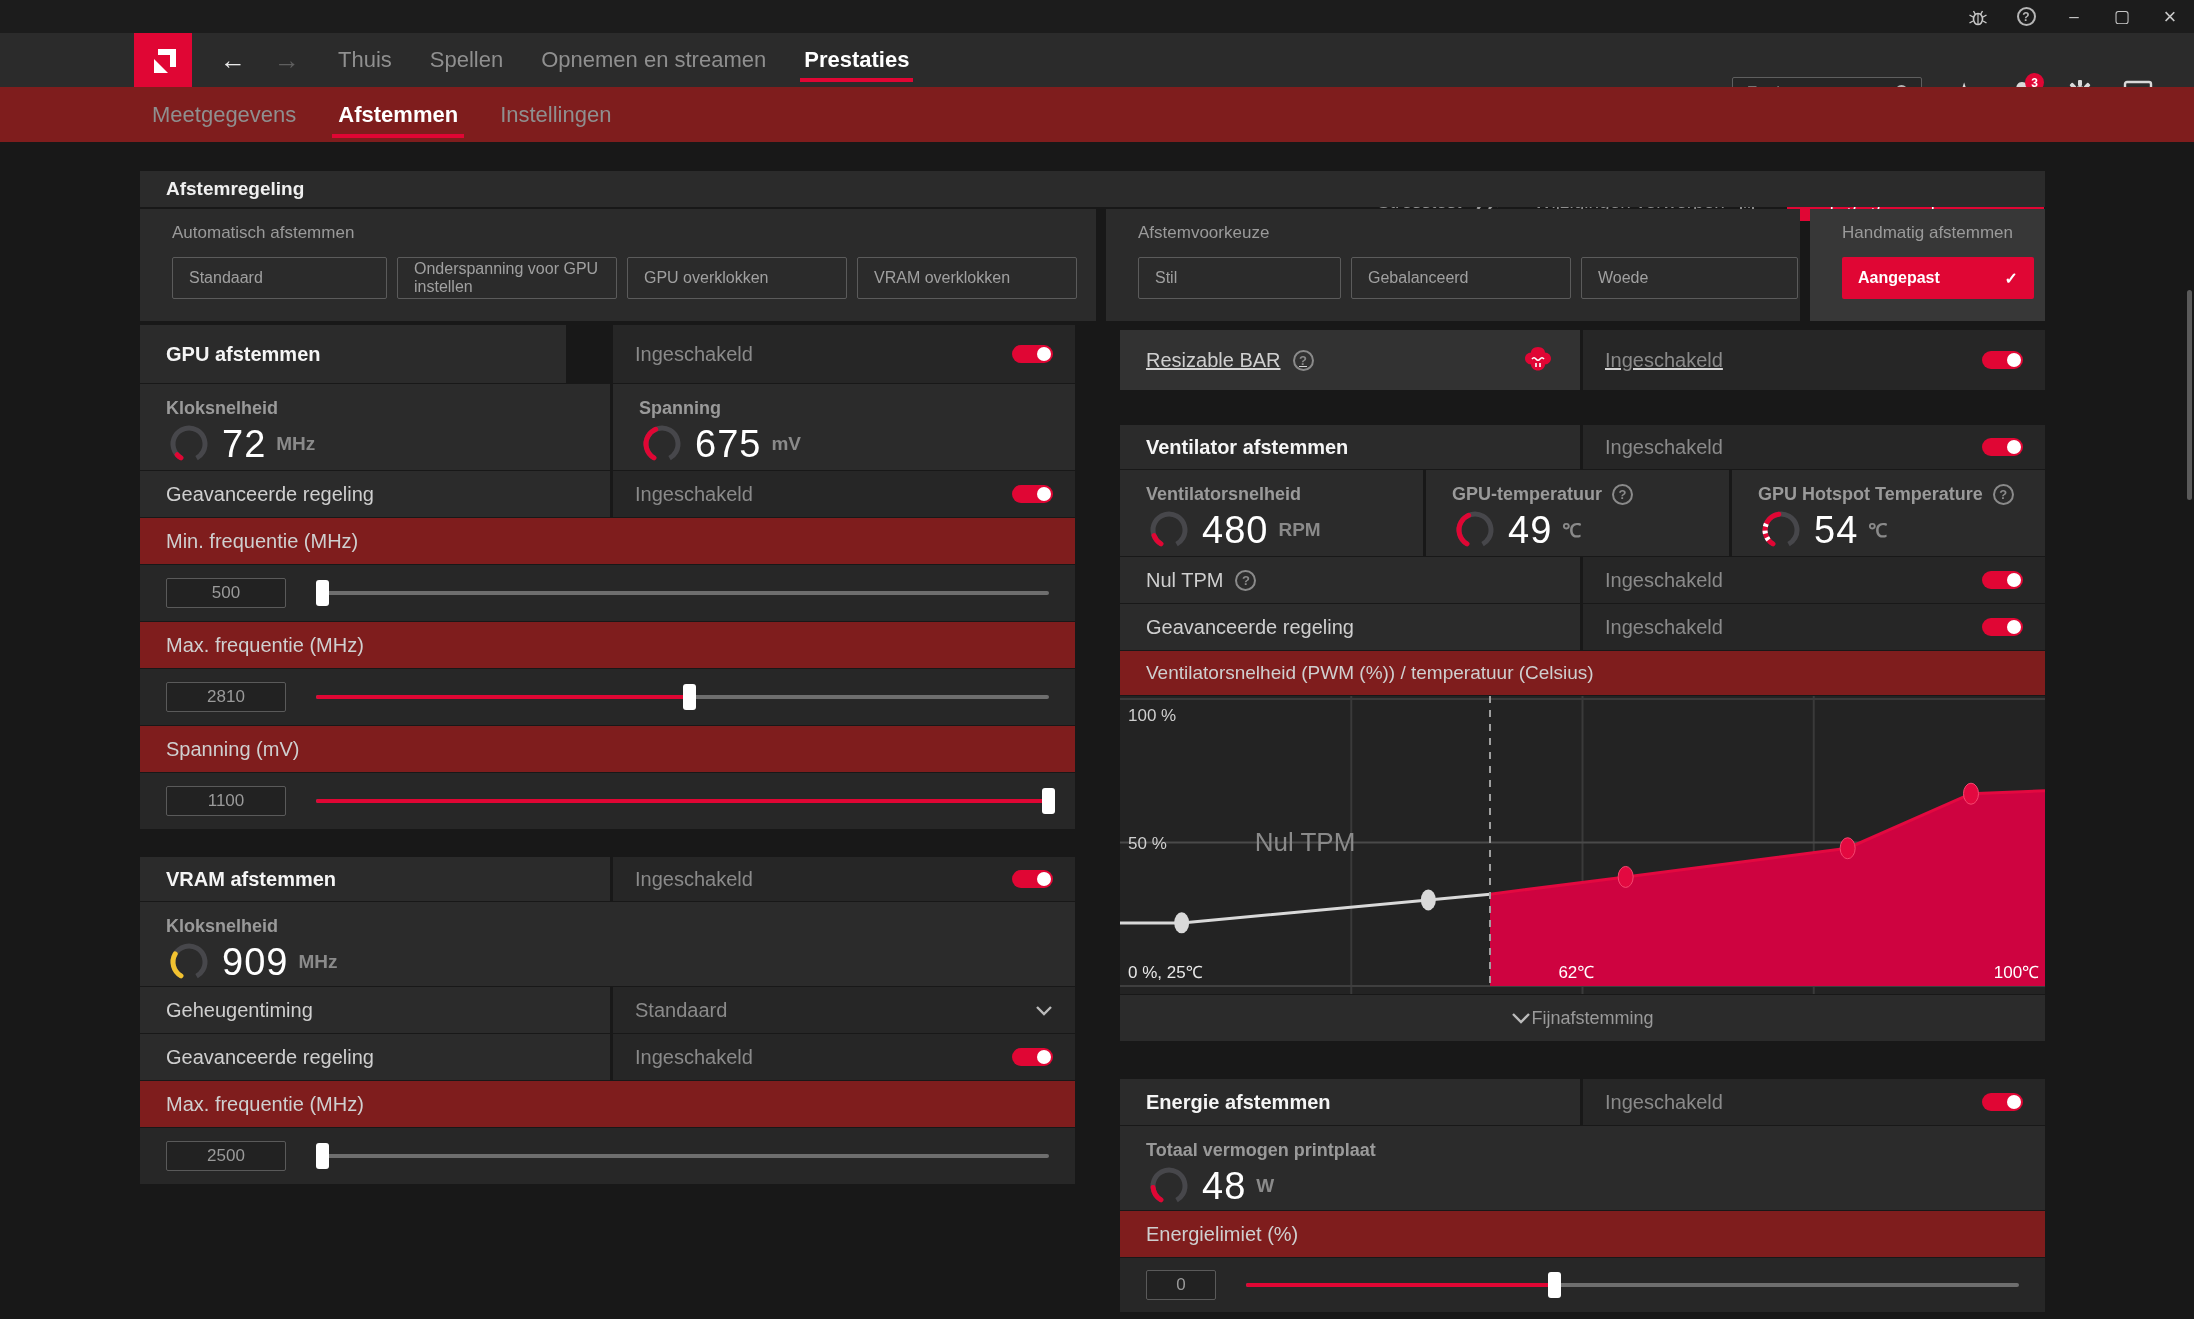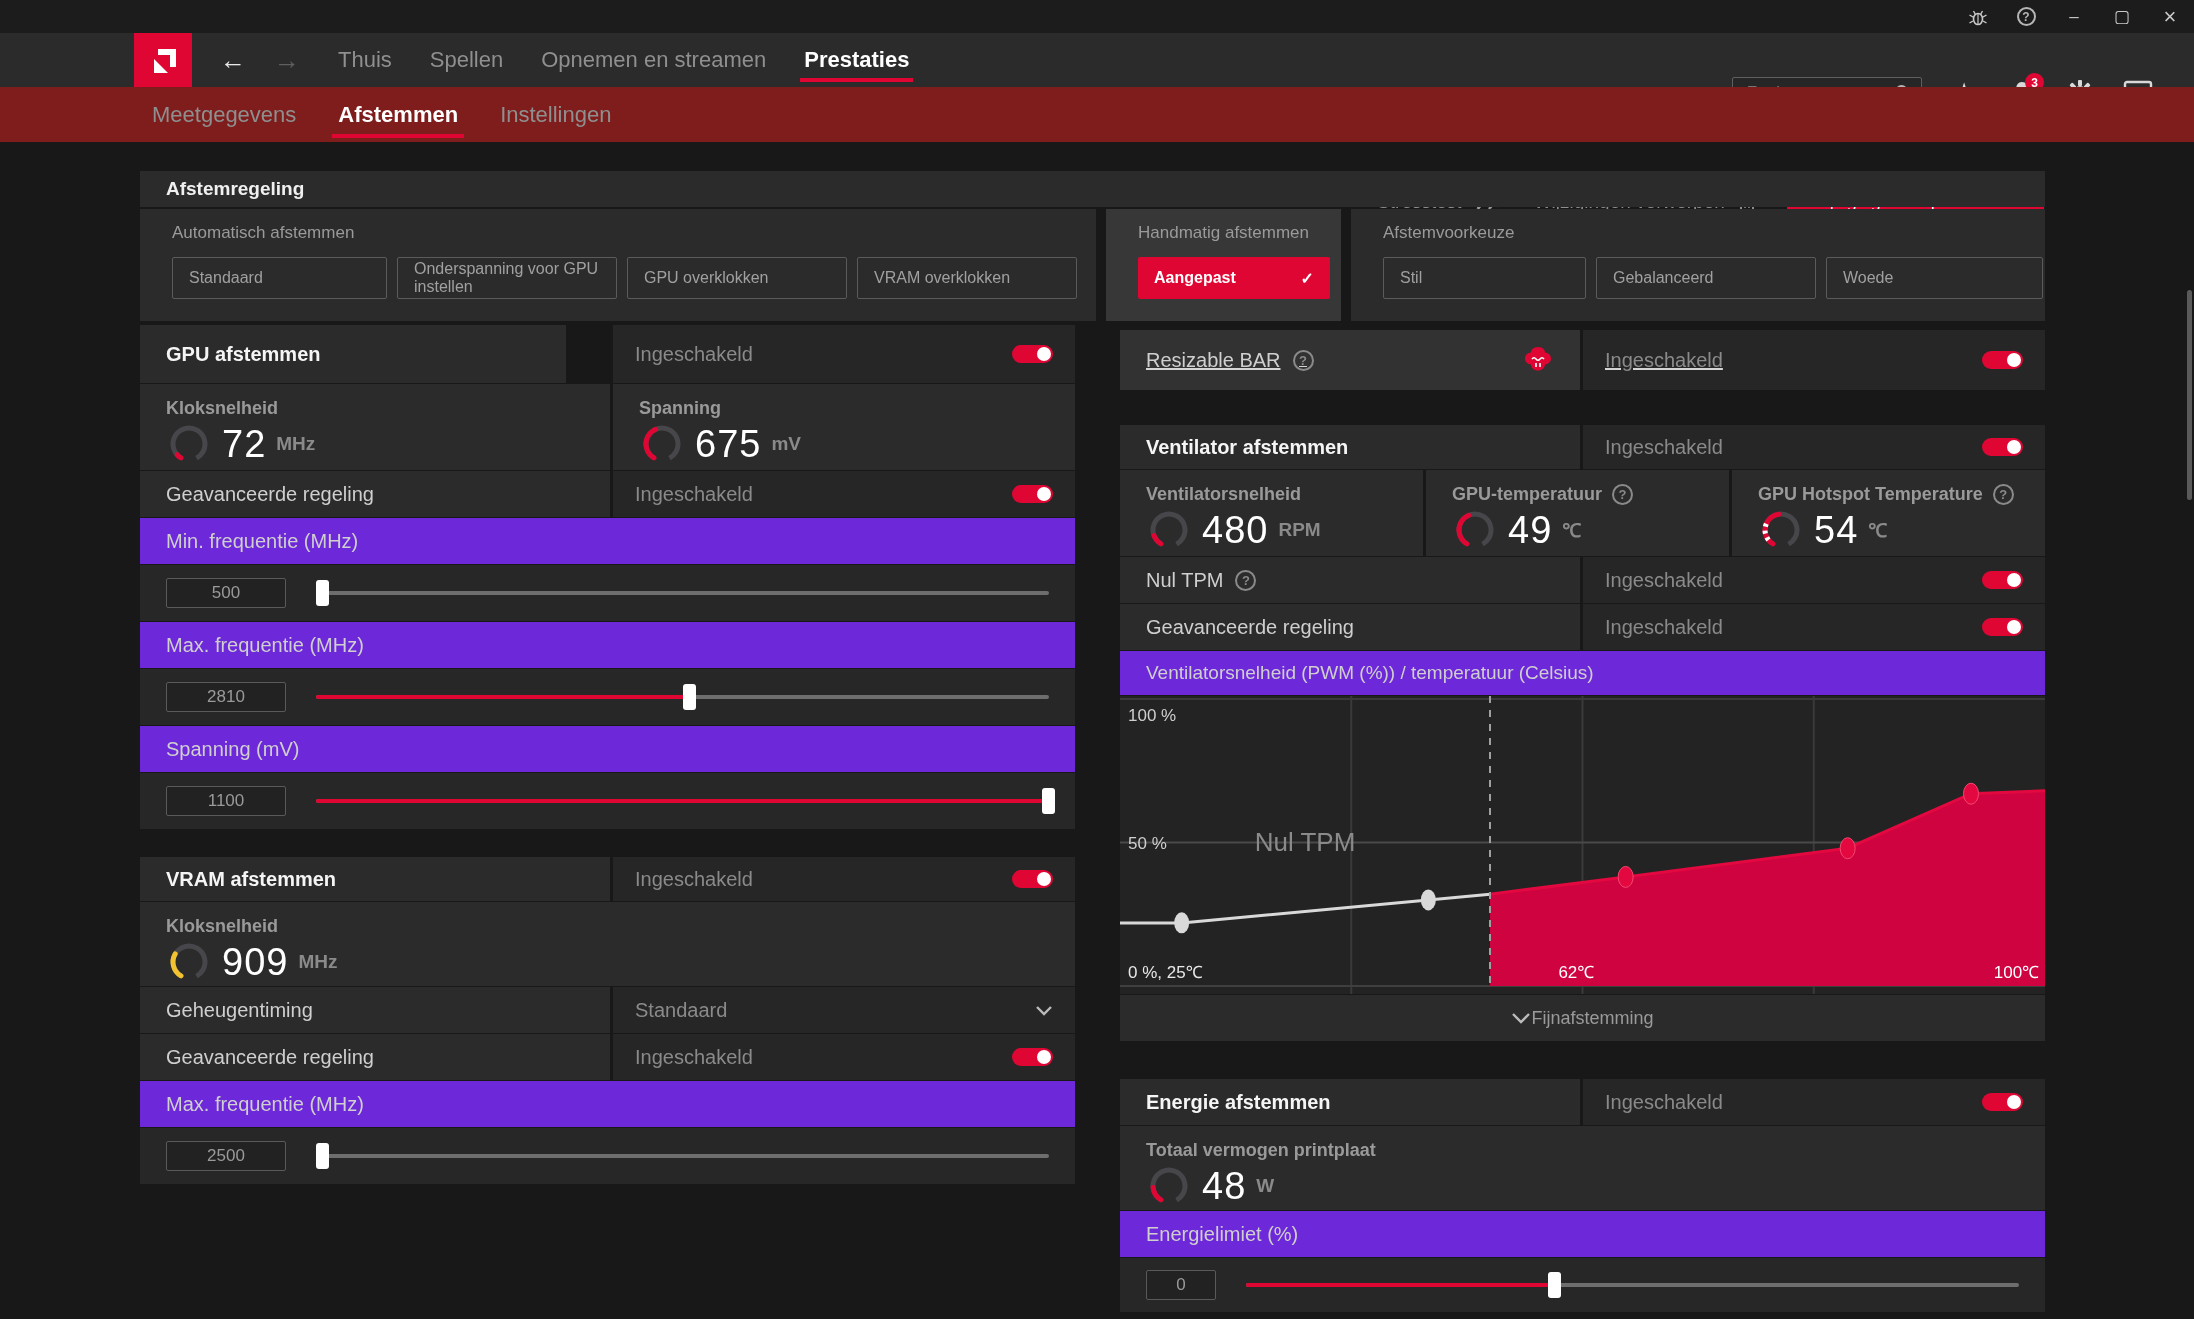--- a/index.html
+++ b/index.html
@@ -68,21 +68,21 @@
   .cell { background:#2b2b2b; display:flex; align-items:center; padding:0 26px; }
   .cell.light { background:#323232; }
   .grow { flex:1; margin-right:3px; }
   .cell-toggle { width:462px; background:#262626; display:flex; align-items:center;
     justify-content:space-between; padding:0 22px; }
   .h58 { height:58px;gap:44px; } .h46 { height:46px; } .h44 { height:44px; }
   .h56 { height:56px; } .h86 { height:86px; } .h84 { height:84px; }
   .card-title { font-size:20px; font-weight:bold; color:#f5f5f5; }
   .row-label { font-size:20px; color:#cfcfcf; }
   .muted { font-size:20px; color:#8a8a8a; }
-  .label-row { background:#6d28d9; }
+  .label-row { background:#7f1d1d; }
   .slider-row { background:#272727; }
   
   .toggle { width:41px; height:18px; border-radius:10px; position:relative; flex:none; }
   .toggle .knob { position:absolute; right:2px; top:2px; width:14px; height:14px; border-radius:50%; background:#fff; }
   
   .gauge-cell { background:#2b2b2b; padding:10px 26px 0 26px; display:block; }
   .g-label { font-size:18px; font-weight:bold; color:#9a9a9a; margin-top:4px;
     display:flex; align-items:center; gap:10px; }
   .g-valrow { display:flex; align-items:center; margin-top:2px; gap:10px; }
   .g-num { font-size:38px; color:#ffffff; letter-spacing:1px; }
@@ -235,35 +235,35 @@
   <div class="pt-body">
     <div class="pt-group" style="width:956px;">
       <div class="pt-group-label">Automatisch afstemmen</div>
       <div class="pt-btnrow">
         <button class="preset-btn" style="width:215px;">Standaard</button>
         <button class="preset-btn" style="width:220px;">Onderspanning voor GPU instellen</button>
         <button class="preset-btn" style="width:220px;">GPU overklokken</button>
         <button class="preset-btn" style="width:220px;">VRAM overklokken</button>
       </div>
     </div>
+    <div class="pt-group" style="width:694px;">
+      <div class="pt-group-label">Afstemvoorkeuze</div>
+      <div class="pt-btnrow">
+        <button class="preset-btn" style="width:203px;">Stil</button>
+        <button class="preset-btn" style="width:220px;">Gebalanceerd</button>
+        <button class="preset-btn" style="width:217px;">Woede</button>
+      </div>
+    </div>
     <div class="pt-group manual" style="flex:1;">
       <div class="pt-group-label">Handmatig afstemmen</div>
       <div class="pt-btnrow">
         <button class="preset-btn red accent-bg" style="width: 192px; background-color: rgb(224, 6, 52);">
           <span>Aangepast</span>
           <span>✓</span>
         </button>
-      </div>
-    </div>
-    <div class="pt-group" style="width:694px;">
-      <div class="pt-group-label">Afstemvoorkeuze</div>
-      <div class="pt-btnrow">
-        <button class="preset-btn" style="width:203px;">Stil</button>
-        <button class="preset-btn" style="width:220px;">Gebalanceerd</button>
-        <button class="preset-btn" style="width:217px;">Woede</button>
       </div>
     </div>
   </div>
 </div>
 
 <div class="col col-left">
 
   <div>
     <div class="row h58">
       <div class="cell grow">

